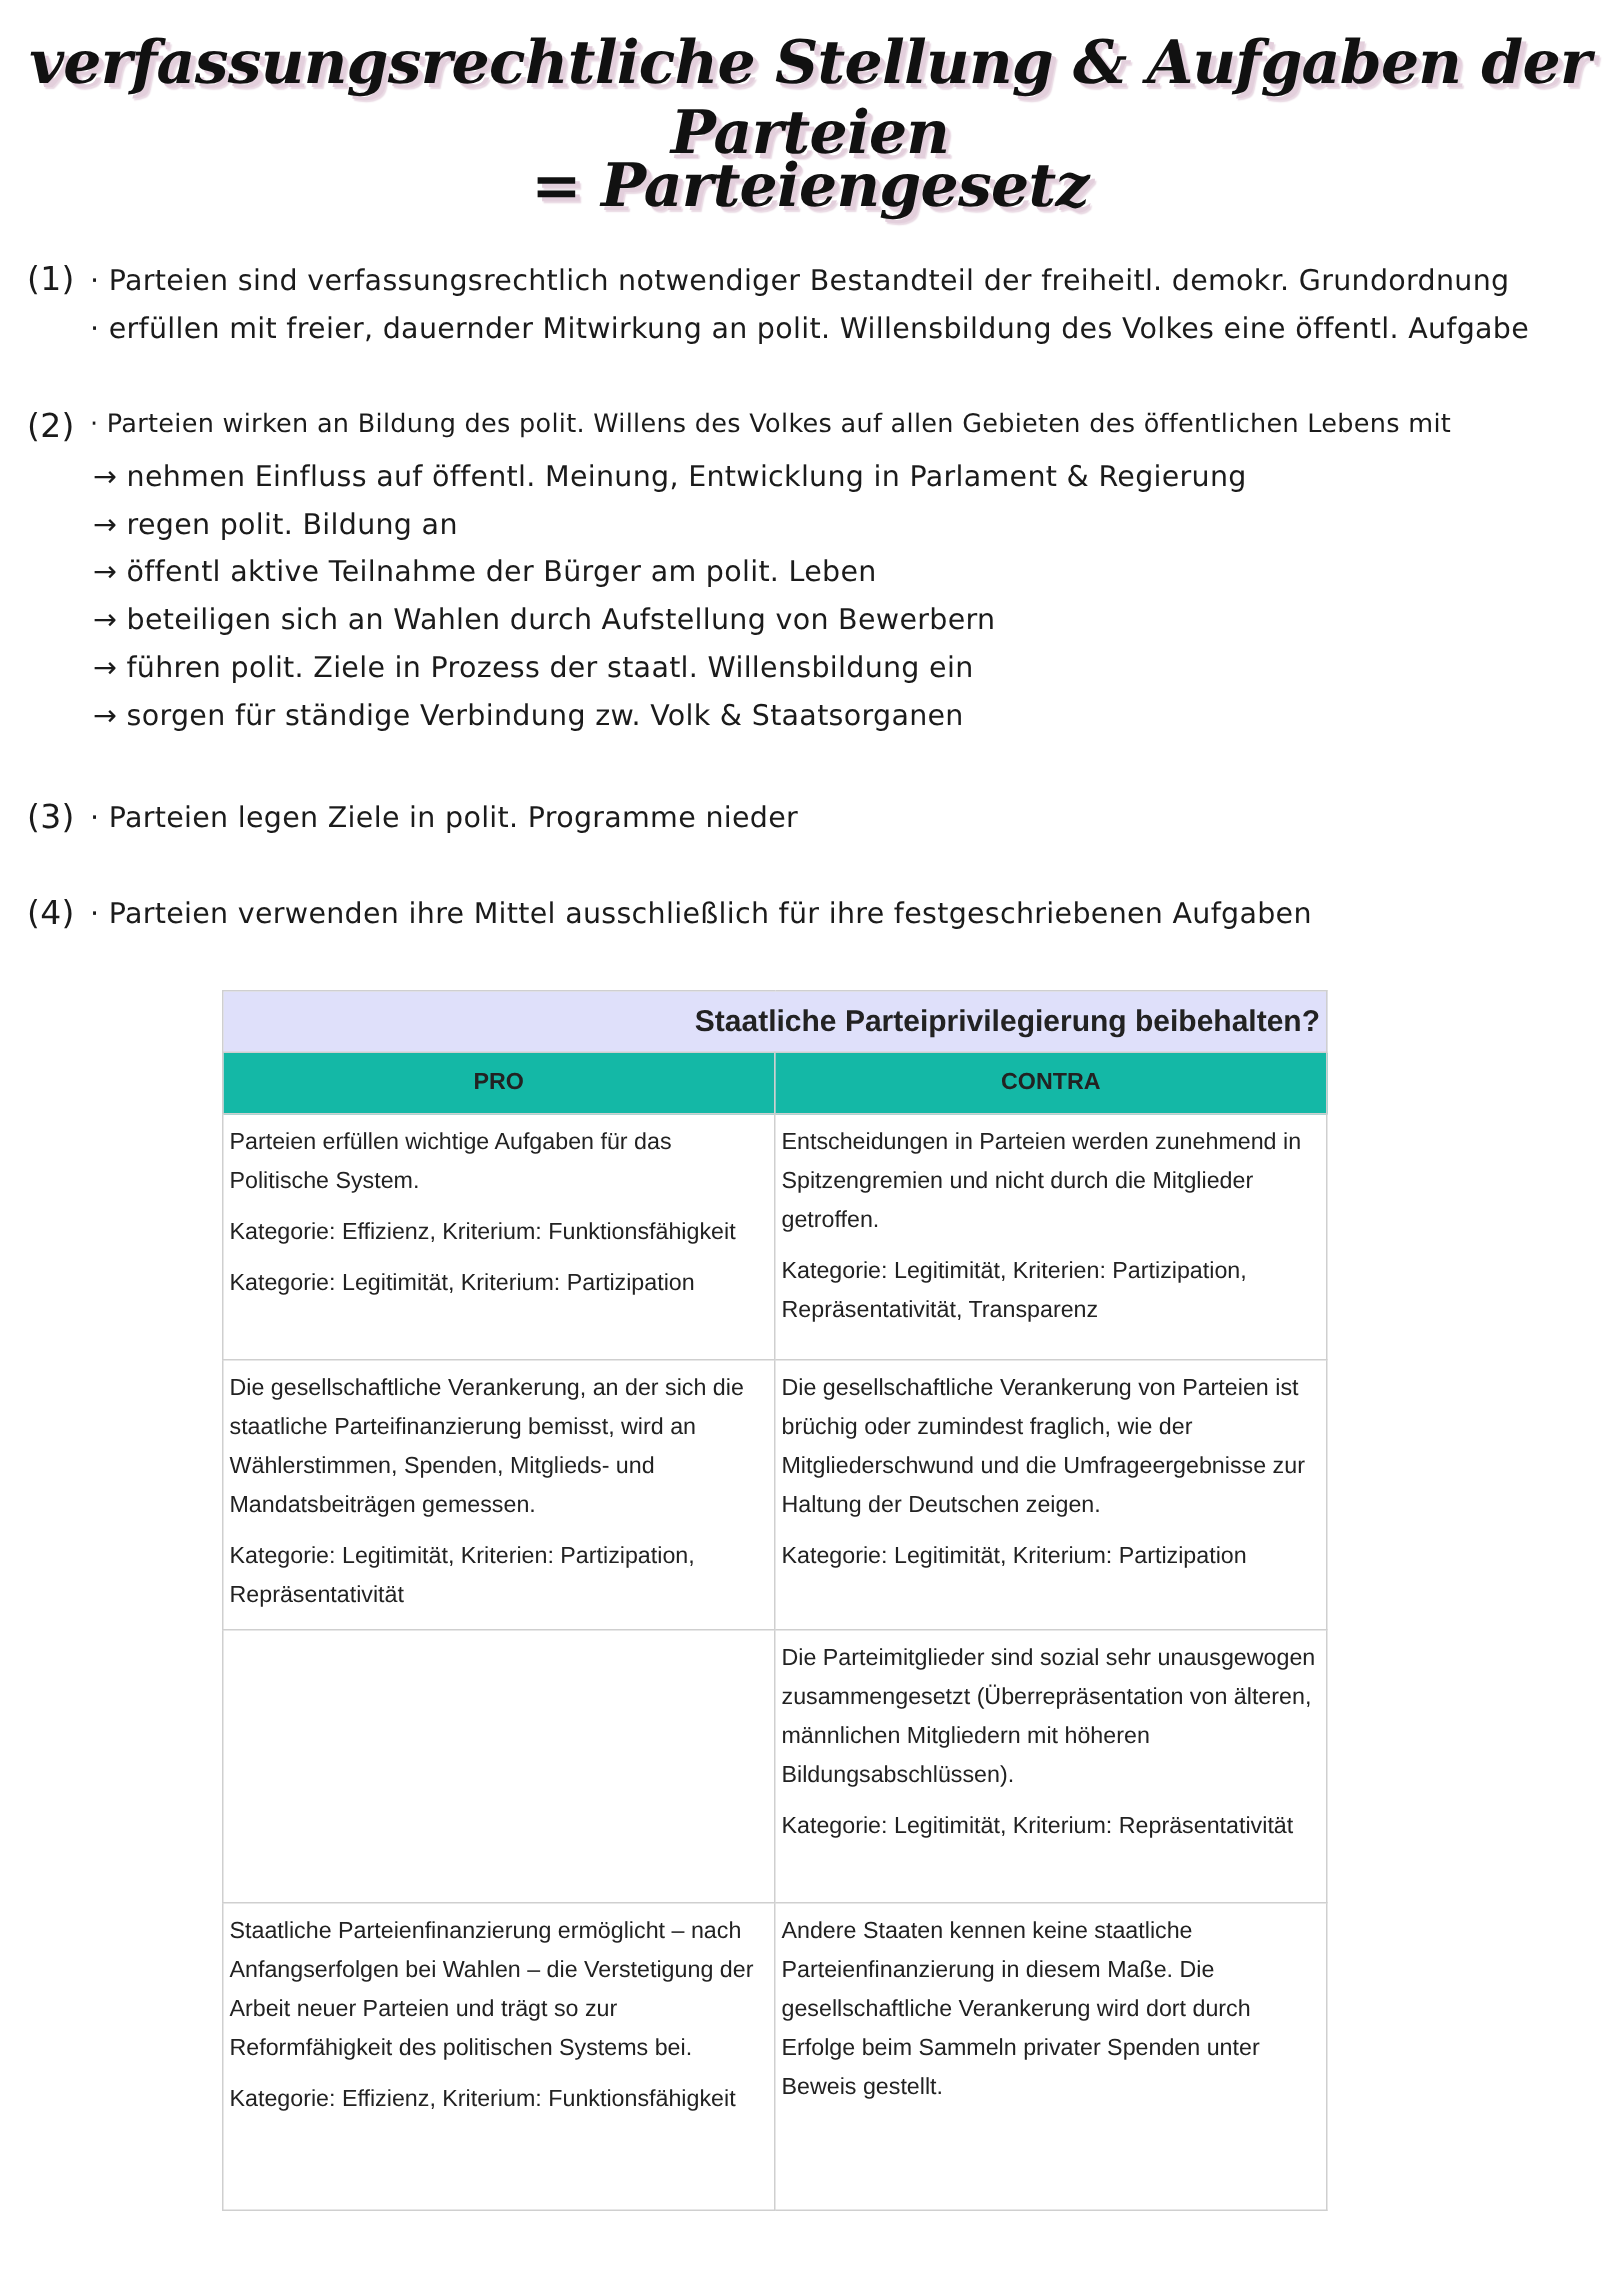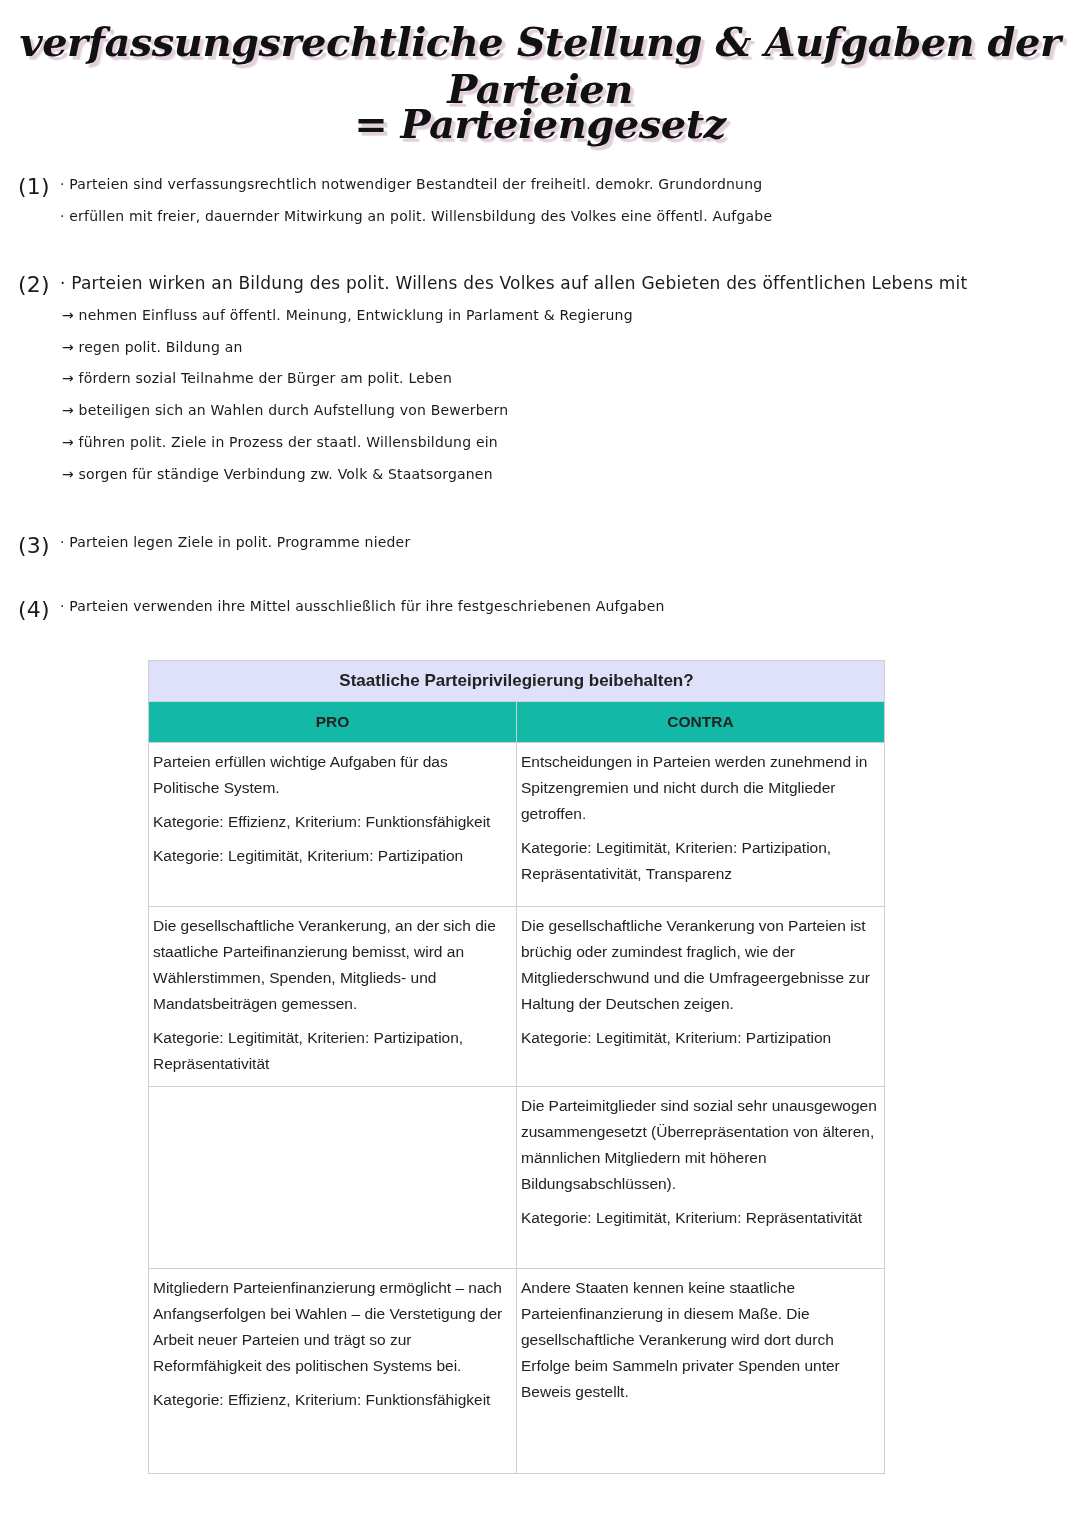--- a/index.html
+++ b/index.html
@@ -8,37 +8,37 @@
     .title {
       position: absolute; left: 0; width: 1080px; text-align: center;
       font-family: "DejaVu Serif", serif; font-style: italic; font-weight: bold;
       color: #111; text-shadow: 3px 3px 0 #e3cfdc, 4px 4px 1px #e9d9e3;
       letter-spacing: -0.5px;
     }
     .title-1 { top: 18px; font-size: 40px; }
     .title-2 { top: 100px; font-size: 40px; }
 
     .hand {
-      position: absolute; font-family: "DejaVu Sans", sans-serif; font-size: 14px;
+      position: absolute; font-family: "DejaVu Sans", sans-serif; font-size: 19px;
       color: #1b1b1b; white-space: nowrap; letter-spacing: 0.2px;
     }
     .num { font-size: 22px; }
 
     table.pc {
       position: absolute; left: 148px; top: 660px; width: 737px;
       border-collapse: collapse; font-family: "Liberation Sans", sans-serif;
       font-size: 15.5px; color: #222;
     }
     table.pc td, table.pc th {
       border: 1.5px solid #cfcfcf; vertical-align: top; text-align: left;
       padding: 6px 4px 6px 4px; line-height: 26px; width: 50%;
     }
     table.pc th.head {
-      background: #dfe0fa; text-align: center; font-weight: bold;
-      height: 32px; padding: 4px; vertical-align: middle; font-size: 17px;
+      background: #dfe0fa; text-align: right; font-weight: bold;
+      height: 32px; padding: 4px; vertical-align: middle; font-size: 20px;
     }
     table.pc th.sub {
       background: #14b8a6; text-align: center; font-weight: bold;
       height: 32px; padding: 4px; vertical-align: middle;
     }
     .p { margin: 0 0 8px 0; }
     .p:last-child { margin-bottom: 0; }
   </style>
 </head>
 <body>
@@ -47,21 +47,21 @@
 <div class="title title-2">= Parteiengesetz</div>
 
 <div class="hand num" style="left:18px; top:174px;">(1)</div>
 <div class="hand" style="left:60px; top:176px;">· Parteien sind verfassungsrechtlich notwendiger Bestandteil der freiheitl. demokr. Grundordnung</div>
 <div class="hand" style="left:60px; top:208px;">· erfüllen mit freier, dauernder Mitwirkung an polit. Willensbildung des Volkes eine öffentl. Aufgabe</div>
 
 <div class="hand num" style="left:18px; top:272px;">(2)</div>
 <div class="hand" style="left:60px; top:273px; font-size:17px;">· Parteien wirken an Bildung des polit. Willens des Volkes auf allen Gebieten des öffentlichen Lebens mit</div>
 <div class="hand" style="left:62px; top:307px;">→ nehmen Einfluss auf öffentl. Meinung, Entwicklung in Parlament &amp; Regierung</div>
 <div class="hand" style="left:62px; top:339px;">→ regen polit. Bildung an</div>
-<div class="hand" style="left:62px; top:370px;">→ fördern sozial Teilnahme der Bürger am polit. Leben</div>
+<div class="hand" style="left:62px; top:370px;">→ öffentl aktive Teilnahme der Bürger am polit. Leben</div>
 <div class="hand" style="left:62px; top:402px;">→ beteiligen sich an Wahlen durch Aufstellung von Bewerbern</div>
 <div class="hand" style="left:62px; top:434px;">→ führen polit. Ziele in Prozess der staatl. Willensbildung ein</div>
 <div class="hand" style="left:62px; top:466px;">→ sorgen für ständige Verbindung zw. Volk &amp; Staatsorganen</div>
 
 <div class="hand num" style="left:18px; top:533px;">(3)</div>
 <div class="hand" style="left:60px; top:534px;">· Parteien legen Ziele in polit. Programme nieder</div>
 
 <div class="hand num" style="left:18px; top:597px;">(4)</div>
 <div class="hand" style="left:60px; top:598px;">· Parteien verwenden ihre Mittel ausschließlich für ihre festgeschriebenen Aufgaben</div>
 
@@ -97,21 +97,21 @@
   </tr>
   <tr style="height:182px;margin-top:42px;">
     <td></td>
     <td>
       <p class="p">Die Parteimitglieder sind sozial sehr unausgewogen zusammengesetzt (Überrepräsentation von älteren, männlichen Mitgliedern mit höheren Bildungsabschlüssen).</p>
       <p class="p">Kategorie: Legitimität, Kriterium: Repräsentativität</p>
     </td>
   </tr>
   <tr style="height:205px;">
     <td>
-      <p class="p">Mitgliedern Parteienfinanzierung ermöglicht – nach Anfangserfolgen bei Wahlen – die Verstetigung der Arbeit neuer Parteien und trägt so zur Reformfähigkeit des politischen Systems bei.</p>
+      <p class="p">Staatliche Parteienfinanzierung ermöglicht – nach Anfangserfolgen bei Wahlen – die Verstetigung der Arbeit neuer Parteien und trägt so zur Reformfähigkeit des politischen Systems bei.</p>
       <p class="p">Kategorie: Effizienz, Kriterium: Funktionsfähigkeit</p>
     </td>
     <td>
       <p class="p">Andere Staaten kennen keine staatliche Parteienfinanzierung in diesem Maße. Die gesellschaftliche Verankerung wird dort durch Erfolge beim Sammeln privater Spenden unter Beweis gestellt.</p>
     </td>
   </tr>
 </tbody>
   </table>
 
 </body></html>

